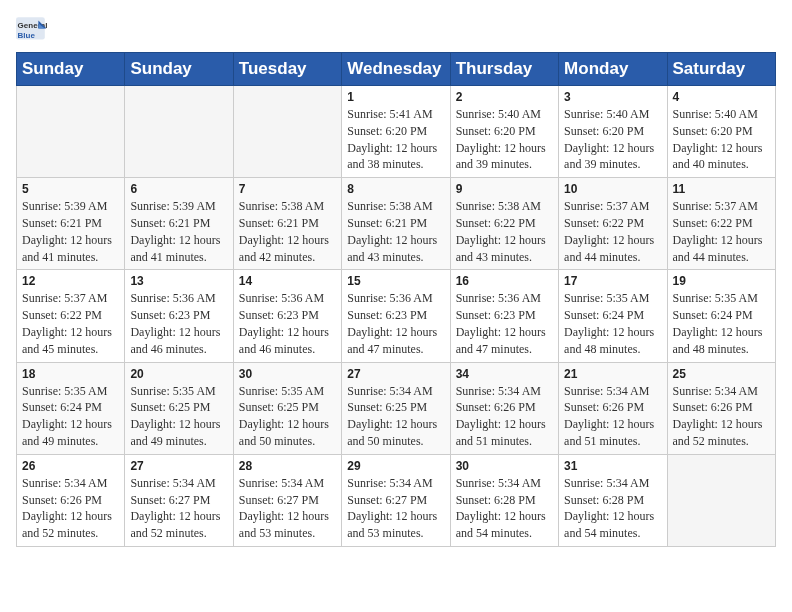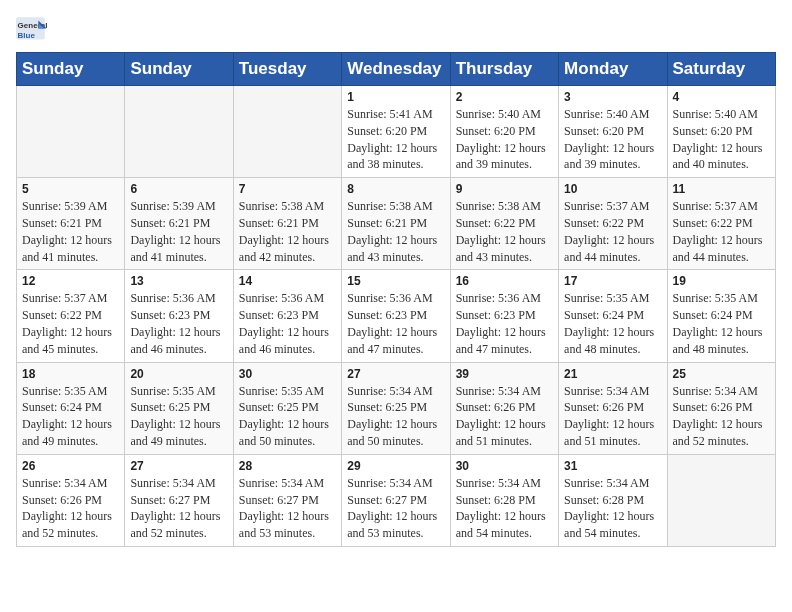--- a/index.html
+++ b/index.html
@@ -249,21 +249,21 @@
 Sunset: 6:25 PM
 Daylight: 12 hours and 50 minutes.</div>
         </td>
         <td>
           <div class="day-number">27</div>
           <div class="day-info" style="white-space: pre-line;">Sunrise: 5:34 AM
 Sunset: 6:25 PM
 Daylight: 12 hours and 50 minutes.</div>
         </td>
         <td>
-          <div class="day-number">39</div>
+          <div class="day-number">34</div>
           <div class="day-info" style="white-space: pre-line;">Sunrise: 5:34 AM
 Sunset: 6:26 PM
 Daylight: 12 hours and 51 minutes.</div>
         </td>
         <td>
           <div class="day-number">21</div>
           <div class="day-info" style="white-space: pre-line;">Sunrise: 5:34 AM
 Sunset: 6:26 PM
 Daylight: 12 hours and 51 minutes.</div>
         </td>

